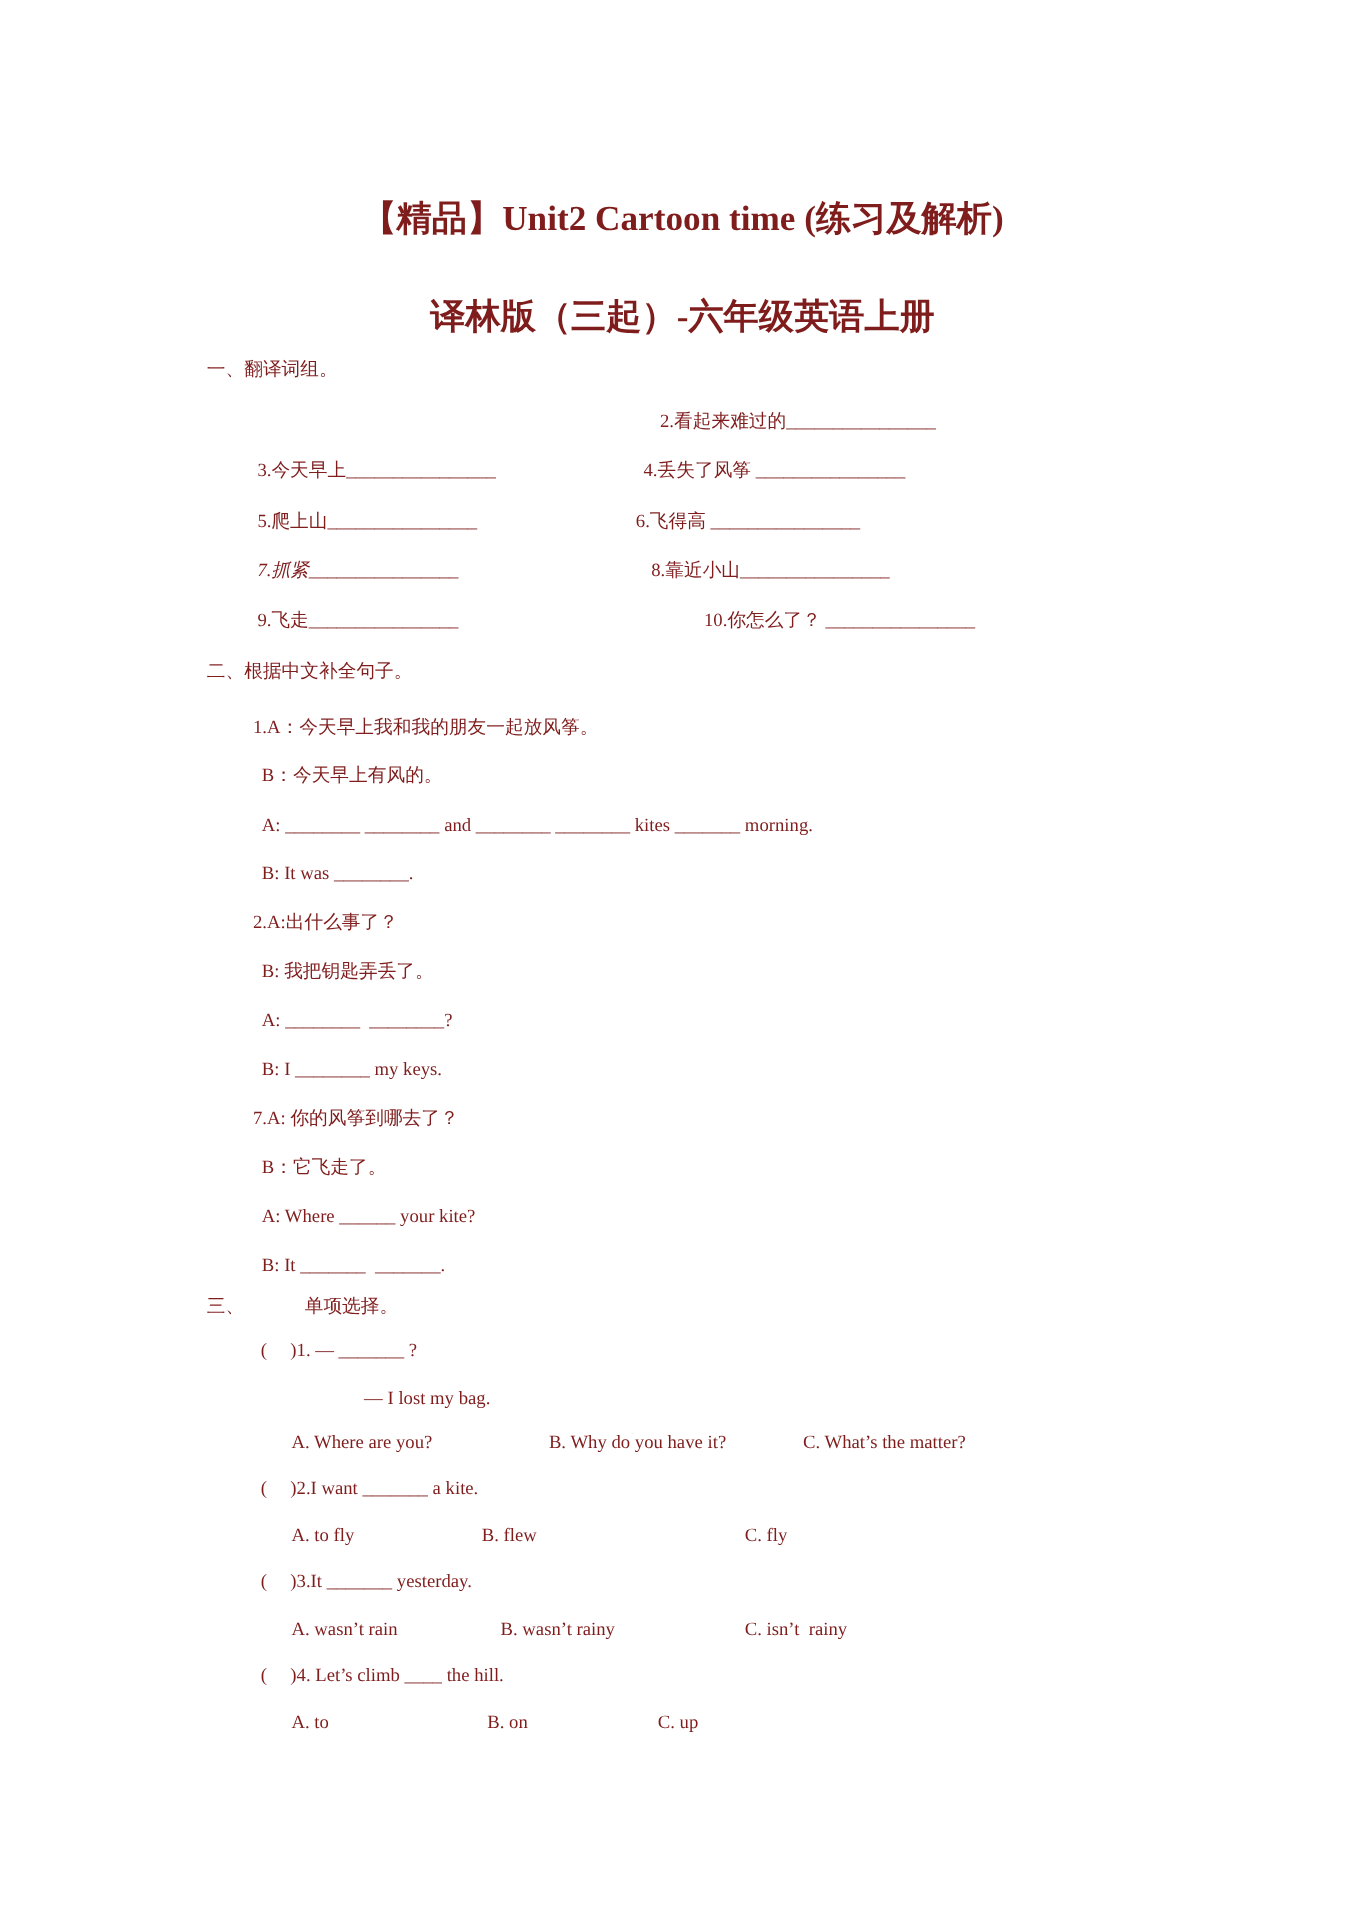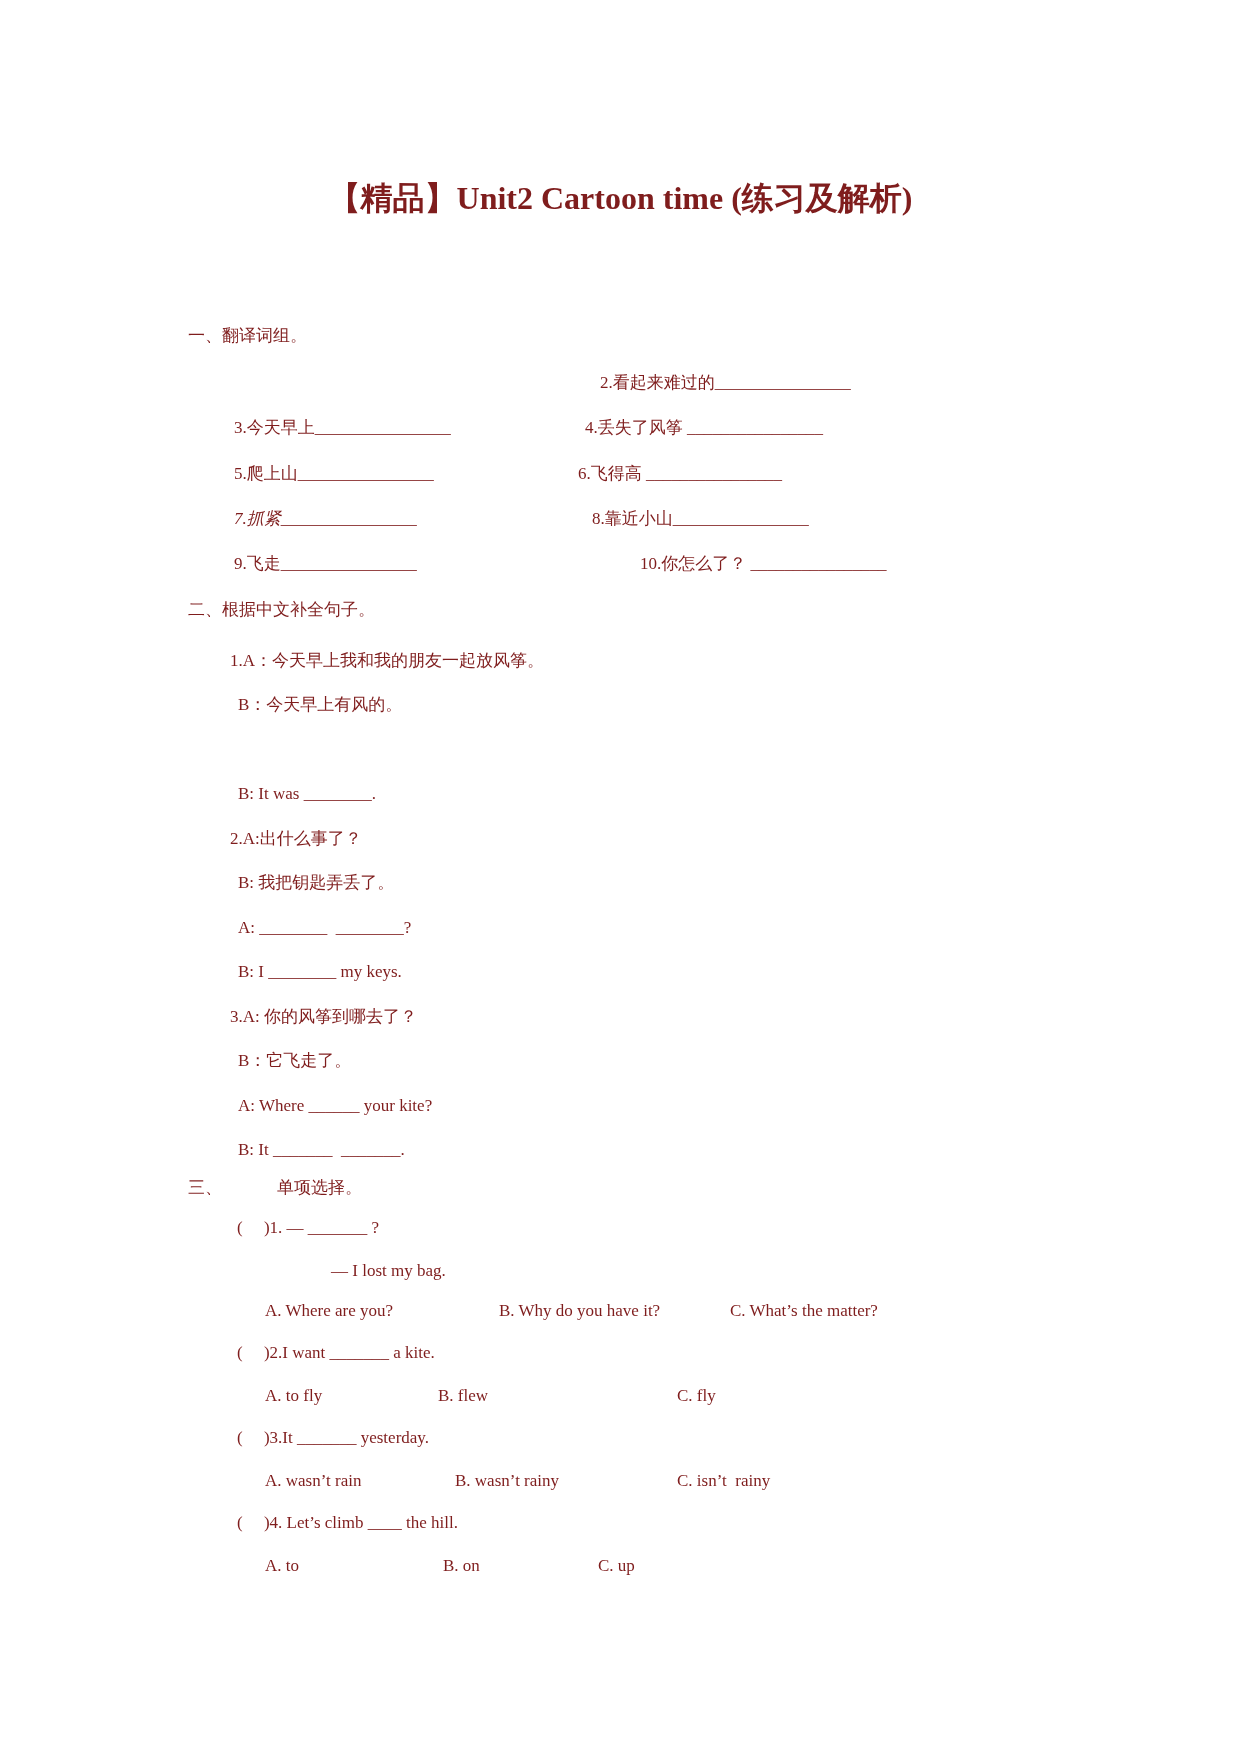--- a/index.html
+++ b/index.html
@@ -33,20 +33,21 @@
     line-height: 30px;
     white-space: pre;
   }
 </style>
 </head>
 <body>
 
 <div class="page">
 
   <div class="heading" style="top:163px;">【精品】Unit2 Cartoon time (练习及解析)</div>
+  <div class="heading" style="top:252px;">译林版（三起）-六年级英语上册</div>
 
   <div class="ln" style="left:188px; top:305px;">一、翻译词组。</div>
 
   <div class="ln" style="left:600px; top:352px;">2.看起来难过的________________</div>
 
   <div class="ln" style="left:234px; top:397px;">3.今天早上________________</div>
   <div class="ln" style="left:585px; top:397px;">4.丢失了风筝 ________________</div>
 
   <div class="ln" style="left:234px; top:443px;">5.爬上山________________</div>
   <div class="ln" style="left:578px; top:443px;">6.飞得高 ________________</div>
@@ -54,28 +55,29 @@
   <div class="ln" style="left:234px; top:488px;font-style:italic;">7.抓紧________________</div>
   <div class="ln" style="left:592px; top:488px;">8.靠近小山________________</div>
 
   <div class="ln" style="left:234px; top:533px;">9.飞走________________</div>
   <div class="ln" style="left:640px; top:533px;">10.你怎么了？ ________________</div>
 
   <div class="ln" style="left:188px; top:579px;">二、根据中文补全句子。</div>
 
   <div class="ln" style="left:230px; top:630px;">1.A：今天早上我和我的朋友一起放风筝。</div>
   <div class="ln" style="left:238px; top:674px;">B：今天早上有风的。</div>
+  <div class="ln" style="left:238px; top:719px;">A: ________ ________ and ________ ________ kites _______ morning.</div>
   <div class="ln" style="left:238px; top:763px;">B: It was ________.</div>
 
   <div class="ln" style="left:230px; top:808px;">2.A:出什么事了？</div>
   <div class="ln" style="left:238px; top:852px;">B: 我把钥匙弄丢了。</div>
   <div class="ln" style="left:238px; top:897px;">A: ________  ________?</div>
   <div class="ln" style="left:238px; top:941px;">B: I ________ my keys.</div>
 
-  <div class="ln" style="left:230px; top:986px;">3.A: 你的风筝到哪去了？</div>
+  <div class="ln" style="left:230px; top:986px;">7.A: 你的风筝到哪去了？</div>
   <div class="ln" style="left:238px; top:1030px;">B：它飞走了。</div>
   <div class="ln" style="left:238px; top:1075px;">A: Where ______ your kite?</div>
   <div class="ln" style="left:238px; top:1119px;">B: It _______  _______.</div>
 
   <div class="ln" style="left:188px; top:1157px;">三、</div>
   <div class="ln" style="left:277px; top:1157px;">单项选择。</div>
 
   <div class="ln" style="left:237px; top:1197px;">(     )1. — _______ ?</div>
   <div class="ln" style="left:331px; top:1240px;">— I lost my bag.</div>
   <div class="ln" style="left:265px; top:1280px;">A. Where are you?</div>

